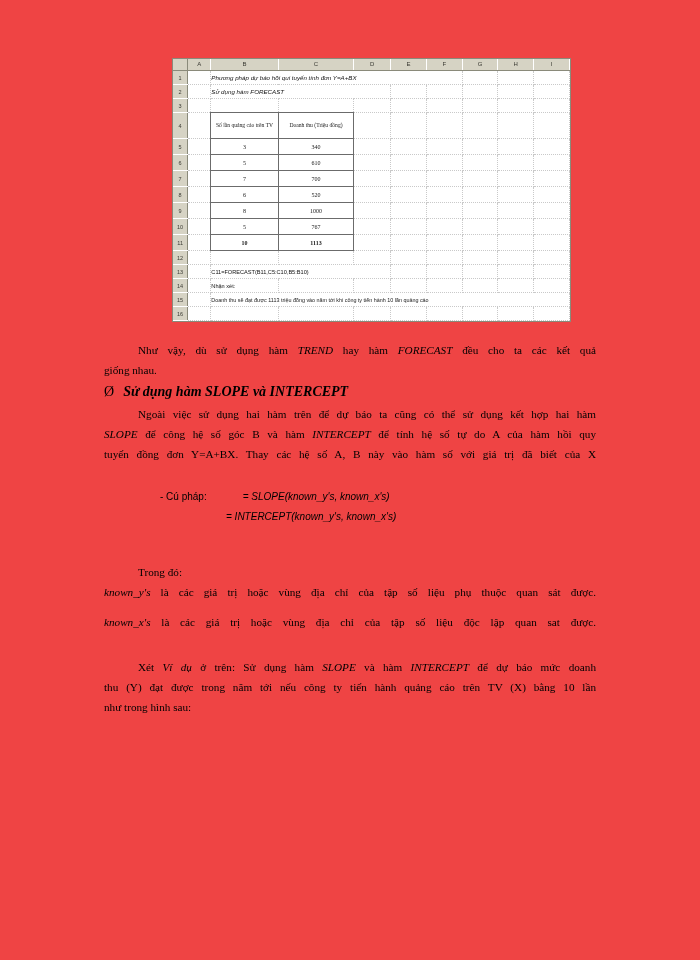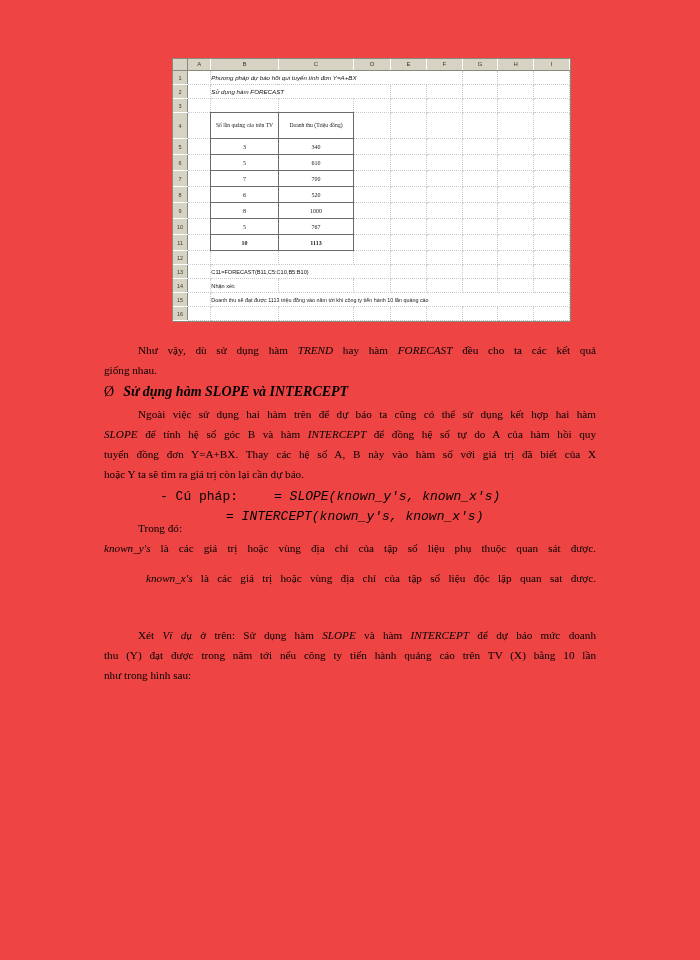--- a/index.html
+++ b/index.html
@@ -139,22 +139,22 @@
     font-style: normal;
     font-weight: normal;
     margin-right: 9px;
   }
   .heading-line {
     font-style: italic;
     font-weight: bold;
     font-size: 14px;
   }
   .syntax-line {
-    font-family: Liberation Mono, monospace;
-    font-size: 13px;
+    font-family: Liberation Sans, sans-serif;
+    font-size: 10px;
   }
   .sp-lg { display: inline-block; width: 36px; }
   .sp-xl { display: inline-block; width: 86px; }
   .sp-md { display: inline-block; width: 56px; }
   .justify-spread {
     text-align: justify;
     text-align-last: justify;
   }
   .no-justify { text-align: left; }
 </style>
@@ -386,35 +386,34 @@
     <div class="justify-spread" style="text-indent:34px;"><span>Như vậy, dù sử dụng hàm </span><span class="it">TREND</span><span> hay hàm </span><span class="it">FORECAST</span><span> đều cho ta các kết quả</span></div>
     <div class="no-justify">giống nhau.</div>
   </div>
 
   <div class="body-text" style="top:382px; left:104px;">
     <div class="heading-line no-justify"><span class="wingding">Ø</span><span>Sử dụng hàm SLOPE và INTERCEPT</span></div>
   </div>
 
   <div class="body-text" style="top:404px;">
     <div class="justify-spread" style="text-indent:34px;">Ngoài việc sử dụng hai hàm trên để dự báo ta cũng có thể sử dụng kết hợp hai hàm</div>
-    <div class="justify-spread"><span class="it">SLOPE</span><span> để tính hệ số góc B và hàm </span><span class="it">INTERCEPT</span><span> để đồng hệ số tự do A của hàm hồi quy</span></div>
+    <div class="justify-spread"><span class="it">SLOPE</span><span> để công hệ số góc B và hàm </span><span class="it">INTERCEPT</span><span> để tính hệ số tự do A của hàm hồi quy</span></div>
     <div class="justify-spread">tuyến đồng đơn Y=A+BX. Thay các hệ số A, B này vào hàm số với giá trị đã biết của X</div>
-    <div class="no-justify">hoặc Y ta sẽ tìm ra giá trị còn lại cần dự báo.</div>
   </div>
 
   <div class="body-text" style="top:487px;">
     <div class="no-justify syntax-line"><span class="sp-md"></span><span>- Cú pháp:</span><span class="sp-lg"></span><span class="it">= SLOPE(known_y's, known_x's)</span></div>
     <div class="no-justify syntax-line"><span class="sp-xl"></span><span class="sp-lg"></span><span class="it">= INTERCEPT(known_y's, known_x's)</span></div>
   </div>
 
-  <div class="body-text" style="top:518px;">
+  <div class="body-text" style="top:562px;">
     <div class="no-justify" style="text-indent:34px;">Trong đó:</div>
     <div class="justify-spread" style=""><span class="it">known_y's</span><span> là các giá trị hoặc vùng địa chỉ của tập số liệu phụ thuộc quan sát được.</span></div>
-    <div class="justify-spread" style="margin-top:10px;margin-left:42px;"><span class="it">known_x's</span><span> là các giá trị hoặc vùng địa chỉ của tập số liệu độc lập quan sat được.</span></div>
+    <div class="justify-spread" style="margin-top:10px;"><span class="it">known_x's</span><span> là các giá trị hoặc vùng địa chỉ của tập số liệu độc lập quan sat được.</span></div>
   </div>
 
   <div class="body-text" style="top:625px;">
-    <div class="justify-spread" style="text-indent:34px;"><span>Xét </span><span class="it">Ví dụ</span><span> ở trên: Sử dụng hàm </span><span class="it">SLOPE</span><span> và hàm </span><span class="it">INTERCEPT</span><span> để dự báo mức doanh</span></div>
+    <div class="justify-spread" style="text-indent:34px;margin-top:32px;"><span>Xét </span><span class="it">Ví dụ</span><span> ở trên: Sử dụng hàm </span><span class="it">SLOPE</span><span> và hàm </span><span class="it">INTERCEPT</span><span> để dự báo mức doanh</span></div>
     <div class="justify-spread">thu (Y) đạt được trong năm tới nếu công ty tiến hành quảng cáo trên TV (X) bằng 10 lần</div>
     <div class="no-justify">như trong hình sau:</div>
   </div>
 
 </div>
 
 </body></html>

